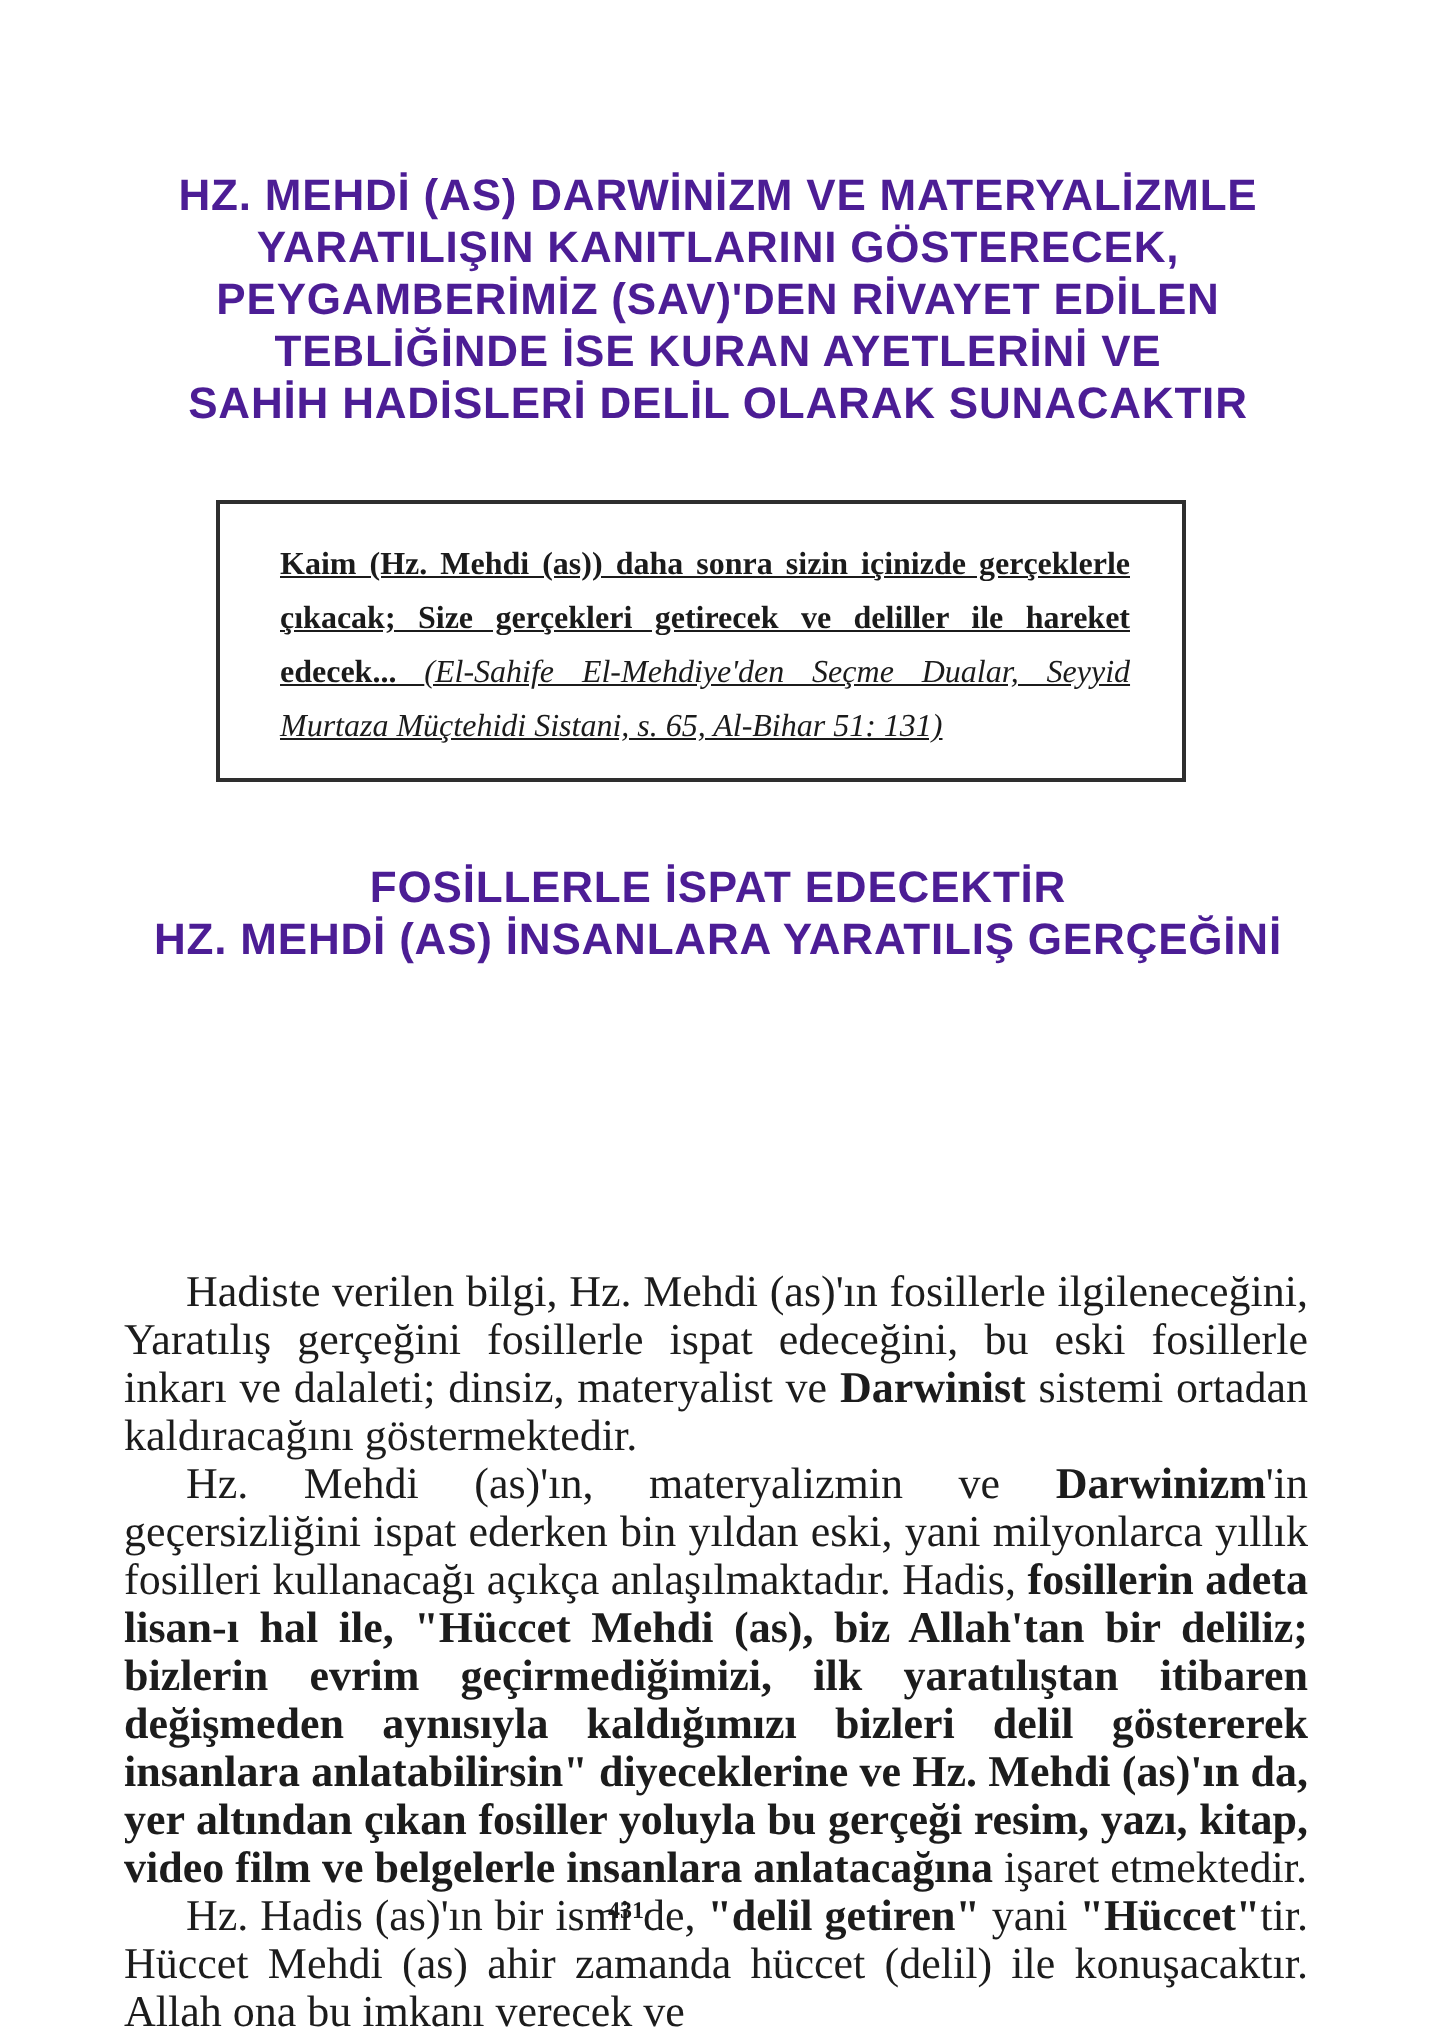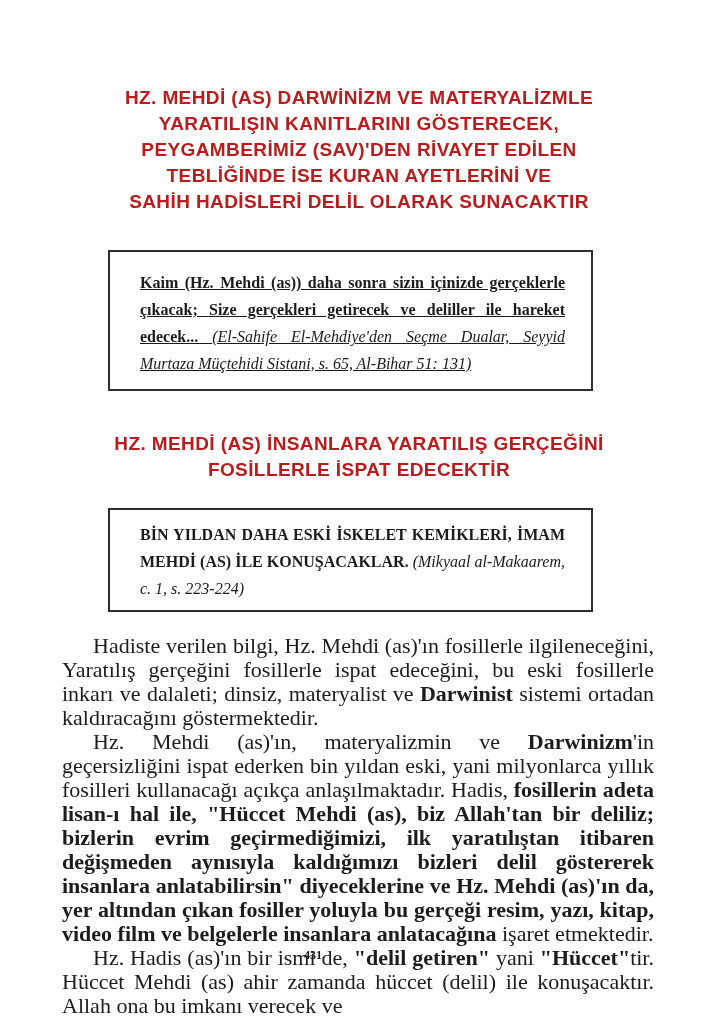--- a/index.html
+++ b/index.html
@@ -13,24 +13,24 @@
     overflow: hidden;
   }
   .heading {
     position: absolute;
     left: 62px;
     width: 594px;
     margin: 0;
     text-align: center;
     font-family: "Liberation Sans", sans-serif;
     font-weight: bold;
-    font-size: 19px;
+    font-size: 22px;
     line-height: 26px;
     letter-spacing: 0.4px;
-    color: #b91c1c;
+    color: #4c1d95;
   }
   .heading1 { top: 85px; }
   .heading2 { top: 431px; }
   .hline { display: block; }
   .quote-box {
     position: absolute;
     left: 108px;
     width: 485px;
     border: 2px solid #2e2e2e;
     box-sizing: border-box;
@@ -82,27 +82,24 @@
     <span class="hline">PEYGAMBERİMİZ (SAV)'DEN RİVAYET EDİLEN</span>
     <span class="hline">TEBLİĞİNDE İSE KURAN AYETLERİNİ VE</span>
     <span class="hline">SAHİH HADİSLERİ DELİL OLARAK SUNACAKTIR</span>
   </h1>
 
   <div class="quote-box quote-box-1">
     <p class="quote-text"><span class="run-b ">Kaim (Hz. Mehdi (as)) daha sonra sizin içinizde gerçeklerle çıkacak; Size gerçekleri getirecek ve deliller ile hareket edecek... </span><span class="run-i">(El-Sahife El-Mehdiye'den Seçme Dualar, Seyyid Murtaza Müçtehidi Sistani, s. 65, Al-Bihar 51: 131)</span></p>
   </div>
 
   <h2 class="heading heading2">
+    <span class="hline">FOSİLLERLE İSPAT EDECEKTİR</span>
     <span class="hline">HZ. MEHDİ (AS) İNSANLARA YARATILIŞ GERÇEĞİNİ</span>
-    <span class="hline">FOSİLLERLE İSPAT EDECEKTİR</span>
   </h2>
 
-  <div class="quote-box quote-box-2">
-    <p class="quote-text"><span class="run-b ">BİN YILDAN DAHA ESKİ İSKELET KEMİKLERİ, İMAM MEHDİ (AS) İLE KONUŞACAKLAR. </span><span class="run-i">(Mikyaal al-Makaarem, c. 1, s. 223-224)</span></p>
-  </div>
 
   <div class="body-text">
     <p class="para"><span class="">Hadiste verilen bilgi, Hz. Mehdi (as)'ın fosillerle ilgileneceğini, Yaratılış gerçeğini fosillerle ispat edeceğini, bu eski fosillerle inkarı ve dalaleti; dinsiz, materyalist ve </span><span class="run-b ">Darwinist</span><span class=""> sistemi ortadan kaldıracağını göstermektedir.</span></p>
     <p class="para"><span class="">Hz. Mehdi (as)'ın, materyalizmin ve </span><span class="run-b ">Darwinizm</span><span class="">'in geçersizliğini ispat ederken bin yıldan eski, yani milyonlarca yıllık fosilleri kullanacağı açıkça anlaşılmaktadır. Hadis, </span><span class="run-b ">fosillerin adeta lisan-ı hal ile, "Hüccet Mehdi (as), biz Allah'tan bir deliliz; bizlerin evrim geçirmediğimizi, ilk yaratılıştan itibaren değişmeden aynısıyla kaldığımızı bizleri delil göstererek insanlara anlatabilirsin" diyeceklerine ve Hz. Mehdi (as)'ın da, yer altından çıkan fosiller yoluyla bu gerçeği resim, yazı, kitap, video film ve belgelerle insanlara anlatacağına</span><span class=""> işaret etmektedir.</span></p>
     <p class="para"><span class="">Hz. Hadis (as)'ın bir ismi de, </span><span class="run-b ">"delil getiren"</span><span class=""> yani </span><span class="run-b ">"Hüccet"</span><span class="">tir. Hüccet Mehdi (as) ahir zamanda hüccet (delil) ile konuşacaktır. Allah ona bu imkanı verecek ve</span></p>
   </div>
 
   <div class="page-number">431</div>
 
 </div>

